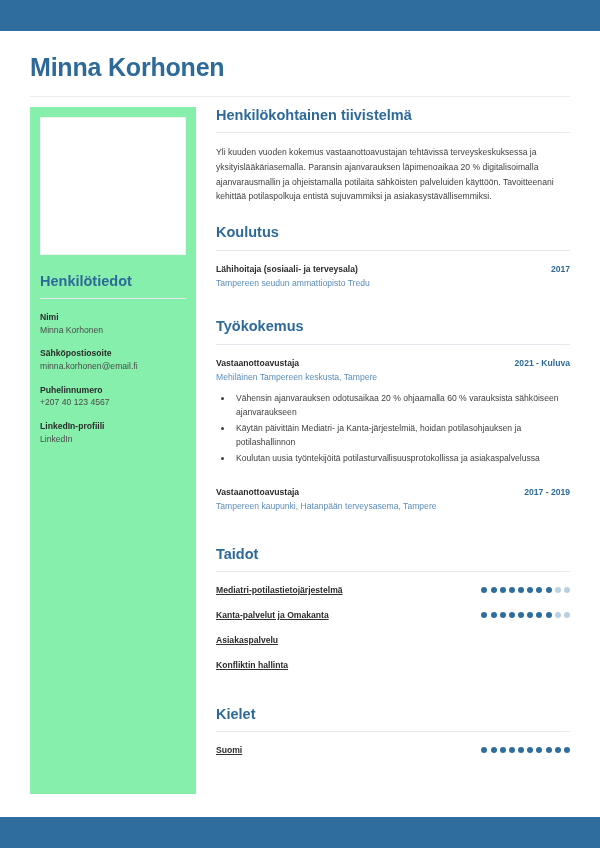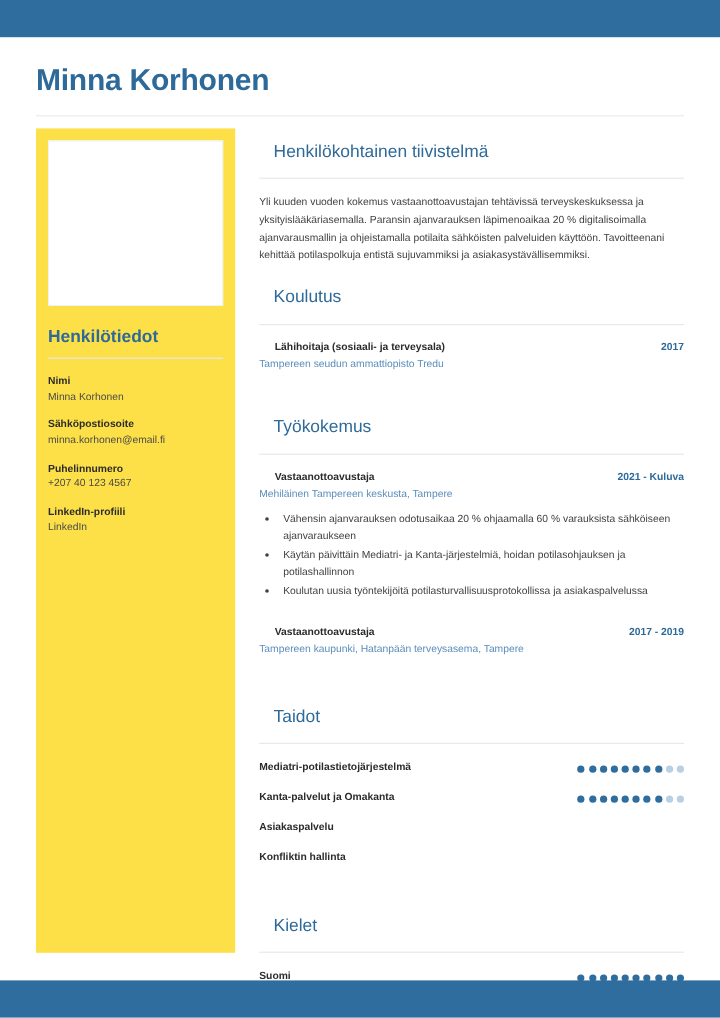--- a/index.html
+++ b/index.html
@@ -61,21 +61,21 @@
     margin-top: 14px;
   }
   .columns {
     display: flex;
     align-items: flex-start;
   }
   
   .sidebar {
     width: 166px;
     flex: 0 0 166px;
-    background: #fde047;
+    background: #86efac;
     padding: 10px 10px 14px 10px;
     box-sizing: border-box;
     min-height: 687px;
   }
   .photo-box {
     width: 146px;
     height: 138px;
     background: #ffffff;
     border: 1px solid #eef2f5;
     box-sizing: border-box;
@@ -110,44 +110,43 @@
   .main {
     flex: 1 1 auto;
     padding-left: 20px;
     box-sizing: border-box;
   }
   .section {
     margin-bottom: 2px;
   }
   .section-title {
     font-size: 14.5px;
-    font-weight: normal;
+    font-weight: bold;
     color: #2e6a99;
-    margin: 12px;
+    margin: 0;
     line-height: 1.2;
   }
   .section-rule {
     height: 1px;
     background: #e3e9ee;
     margin: 8px 0 12px 0;
   }
   .summary-text {
     font-size: 8.6px;
     color: #3f3f3f;
     line-height: 1.72;
     margin: 0 0 20px 0;
   }
   .entry {
     margin-bottom: 6px;
   }
   .entry-head {
     display: flex;
     justify-content: space-between;
     align-items: center;
-    margin-left: 13px;
   }
   .entry-title {
     font-size: 8.6px;
     font-weight: bold;
     color: #2b2b2b;
     line-height: 1.5;
   }
   .entry-date {
     font-size: 8.6px;
     font-weight: bold;
@@ -173,23 +172,24 @@
     margin-bottom: 2px;
     padding-left: 3px;
   }
   .spacer-sm { height: 14px; }
   .spacer-md { height: 20px; }
   .spacer-lg { height: 24px; }
   
   .rating-row {
     display: flex;
     justify-content: space-between;
-    align-items: flex-end;
+    align-items: center;
     margin-bottom: 13px;
     min-height: 12px;
+    text-decoration: underline;
   }
   .rating-label {
     font-size: 8.6px;
     font-weight: bold;
     color: #2b2b2b;
   }
   .dots {
     display: flex;
     gap: 3.2px;
     align-items: center;

